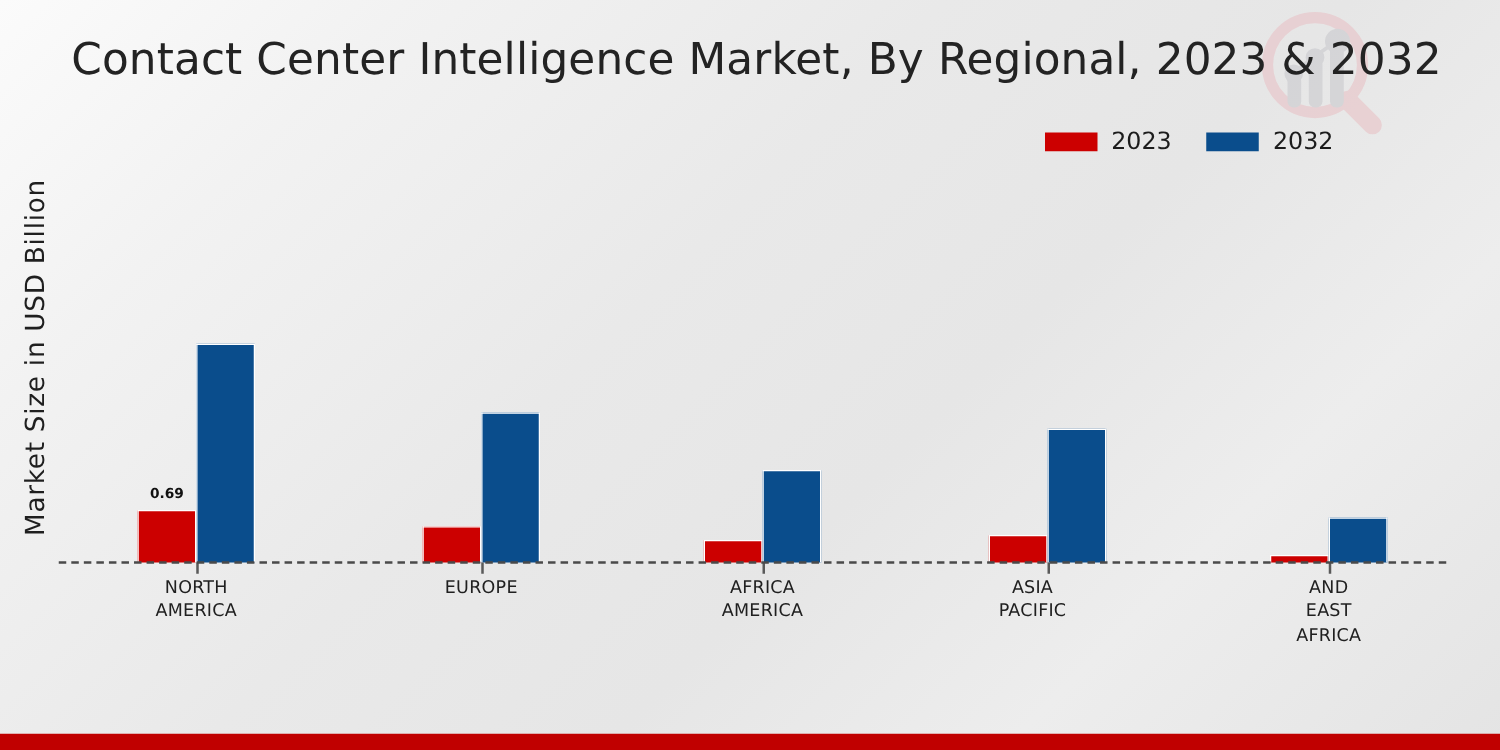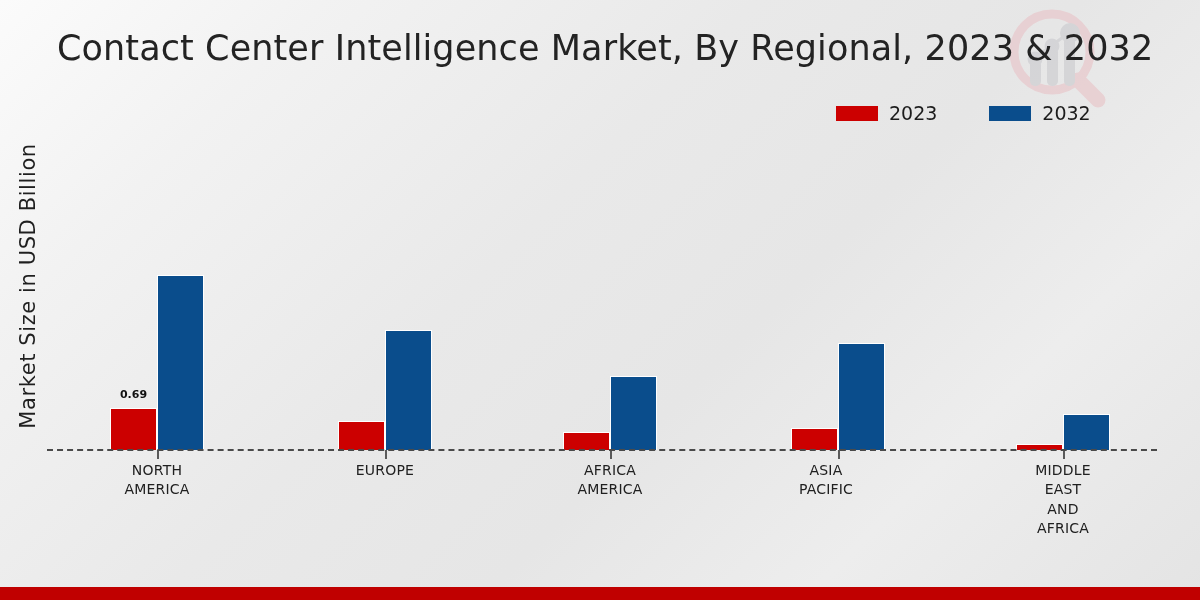--- a/index.html
+++ b/index.html
@@ -37,21 +37,21 @@
     letter-spacing: 0.1px;
     white-space: nowrap;
   }
 
   
   #legend {
     position: absolute;
     left: 836px; top: 104px;
     display: flex;
     align-items: center;
-    gap: 52px;
+    gap: 28px;
   }
   .legend-item { display: flex; align-items: center; gap: 11px; }
   .legend-swatch { width: 42px; height: 15px; display: block; }
   .legend-label { font-size: 19px; color: #1c1c1c; line-height: 1; }
 
   
   #y-axis-title {
     position: absolute;
     left: -137px; top: 274px;
     width: 330px;
@@ -219,21 +219,20 @@
       </div>
       <div class="cat-label" style="left: 520px;">
         <div>AFRICA</div>
         <div>AMERICA</div>
       </div>
       <div class="cat-label" style="left: 736px;">
         <div>ASIA</div>
         <div>PACIFIC</div>
       </div>
       <div class="cat-label" style="left: 973px;">
-        <div>MIDDLE</div>
+        <div>AND</div>
         <div>EAST</div>
-        <div>AND</div>
         <div>AFRICA</div>
       </div>
     </div>
 
   <div id="bottom-bar" style="background: rgb(192, 0, 0);"></div>
 </div>
 
 </body></html>

